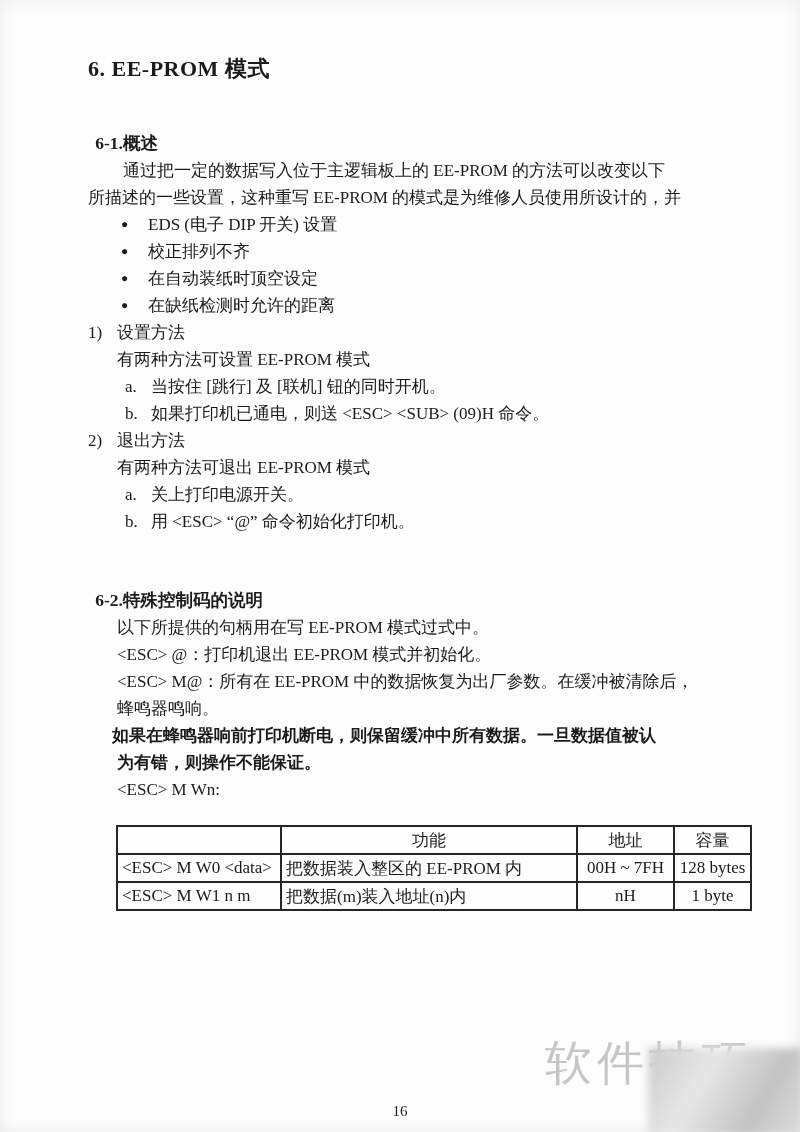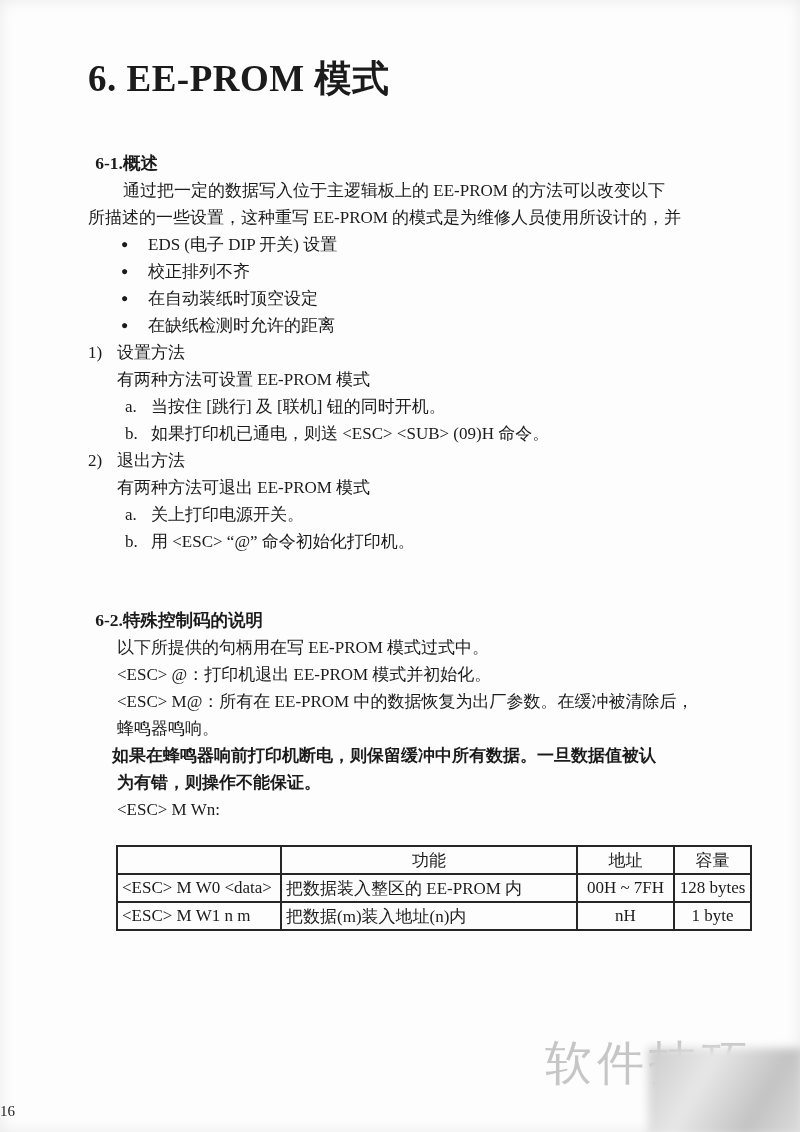--- a/index.html
+++ b/index.html
@@ -6,21 +6,21 @@
   .page {
     position:relative;
     width:800px; height:1132px;
     background:#fdfdfd;
     font-family:"Liberation Serif","DejaVu Serif",serif;
     color:#1b1b1b;
     overflow:hidden;
     box-shadow: inset 0 0 16px rgba(0,0,0,0.08);
   }
   .content { position:absolute; left:88px; top:0; width:640px; }
-  .doc-title { margin:54px 0 0 0; font-size:37px; font-weight:bold; letter-spacing:0.5px; }
+  .doc-title { margin:54px 0 0 0; font-size:22px; font-weight:bold; letter-spacing:0.5px; }
   .sec-heading { display:flex; font-size:17.5px; font-weight:bold; line-height:27px;text-align:right; }
   .sec-heading.s1 { margin-top:46px; }
   .sec-heading.s2 { margin-top:52px; }
   .sec-num { width:35px; flex:0 0 auto; }
   .line { font-size:17px; line-height:27px; }
   .first-indent { text-indent:35px; }
   .indent-1 { padding-left:29px; }
   .indent-1b { padding-left:24px; }
   .bold { font-weight:bold; }
   .bullet-row { display:flex; padding-left:33px; font-size:17px; line-height:27px; }
@@ -50,21 +50,21 @@
     color:#c6c6c6; white-space:nowrap;
   }
   .smudge {
     position:absolute; left:648px; top:1048px;
     width:156px; height:88px;
     background:linear-gradient(120deg,#cbcbcb 0%,#e7e7e7 35%,#c3c3c3 70%,#dedede 100%);
     filter:blur(4px);
   }
   .page-num {
     position:absolute; left:0; bottom:12px; width:100%;
-    font-size:15px; color:#222;
+    text-align:center; font-size:15px; color:#222;
   }
 </style>
 </head>
 <body>
 
 <div class="page">
   <div class="content">
 
     <h1 class="doc-title">6. EE-PROM 模式</h1>
 

